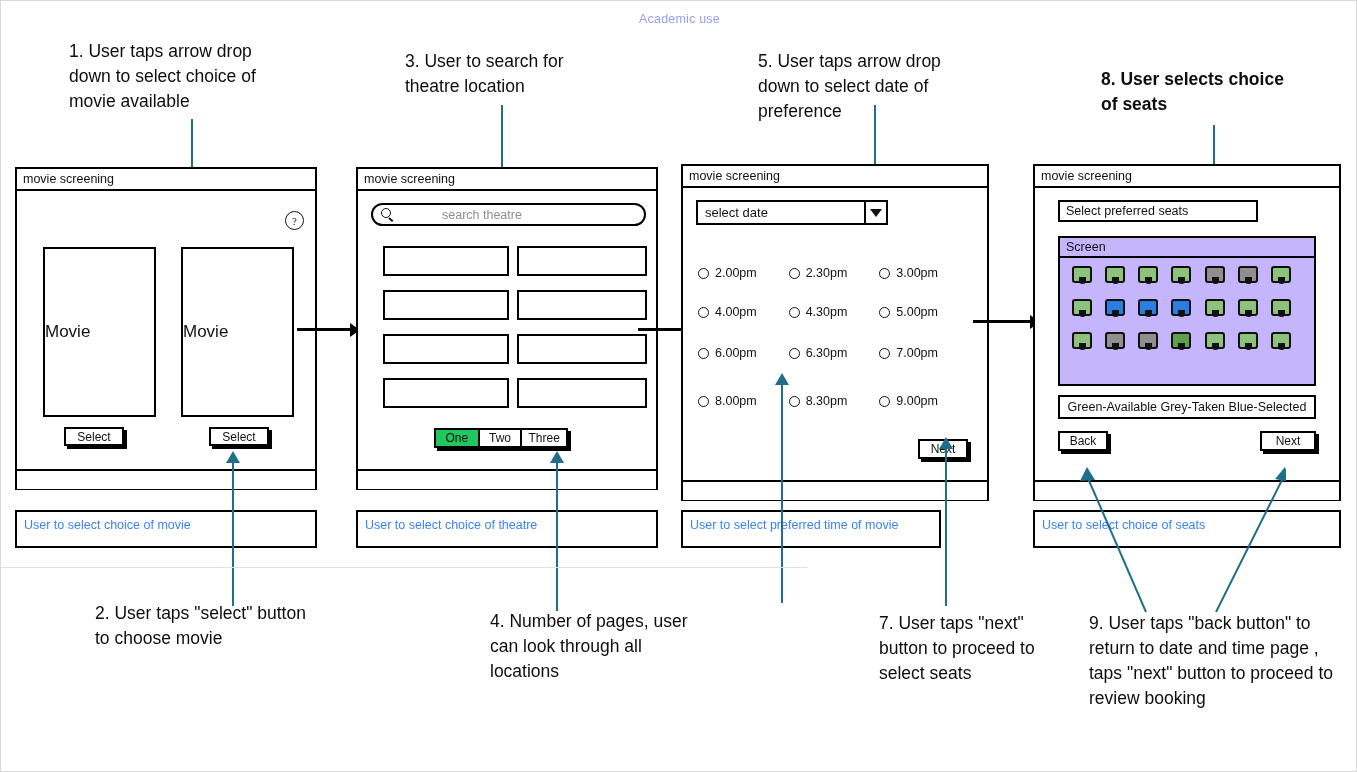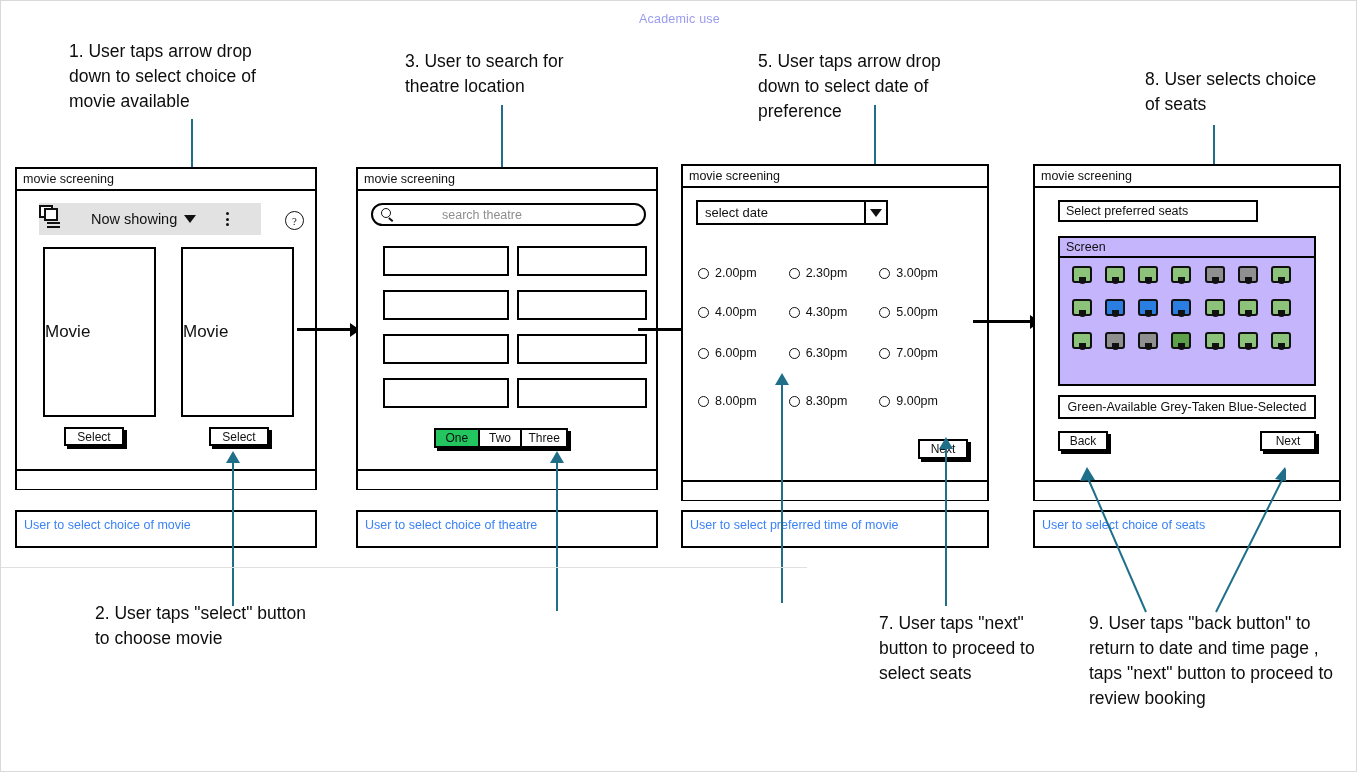--- a/index.html
+++ b/index.html
@@ -134,46 +134,29 @@
   <svg class="abs" style="left:493px;top:198px;" width="15" height="14">
       <polygon points="7.5,14 0,2 15,2" fill="#1f6f8b"></polygon>
     </svg>
 
   <div class="abs anno" style="left:757px;top:48px;width:215px;">5. User taps arrow drop down to select date of preference</div>
   <div class="lead v" style="left:873px;top:104px;height:84px;"></div>
   <svg class="abs" style="left:866px;top:184px;" width="15" height="14">
       <polygon points="7.5,14 0,2 15,2" fill="#1f6f8b"></polygon>
     </svg>
 
-  <div class="abs anno" style="left:1144px;top:66px;width:190px;">8. User selects choice of seats</div>
+  <div class="abs anno" style="left:1100px;top:66px;width:190px;font-weight:bold;">8. User selects choice of seats</div>
   <div class="lead v" style="left:1212px;top:124px;height:164px;"></div>
   <svg class="abs" style="left:1205px;top:282px;" width="15" height="14">
       <polygon points="7.5,14 0,2 15,2" fill="#1f6f8b"></polygon>
     </svg>
 
   <div class="frame" style="left:14px;top:166px;width:302px;height:323px;">
     <div class="titlebar">movie screening</div>
     <div class="body" style="height:298px;">
-      <div class="toolbar" style="left:22px;top:12px;width:222px;height:32px;">
-        <div class="stackico" style="margin-left:0px;margin-top:-4px;">
-          <div class="sq s1"></div>
-            <div class="sq s2"></div>
-          <div class="ln" style="top:17px;"></div>
-            <div class="ln" style="top:21px;"></div>
-        </div>
-        <div style="display:flex;align-items:center;margin-left:26px;">
-          <span class="tb-label">Now showing</span>
-          <span class="caret"></span>
-        </div>
-        <div class="dots" style="margin-left:30px;">
-            <i></i>
-            <i></i>
-            <i></i>
-          </div>
-      </div>
       <div class="abs helpico" style="left:268px;top:20px;">?</div>
 
       <div class="poster" style="left:26px;top:56px;width:113px;height:170px;">
         <span>Movie</span>
       </div>
       <div class="poster" style="left:164px;top:56px;width:113px;height:170px;">
         <span>Movie</span>
       </div>
 
       <div class="btn" style="left:47px;top:236px;width:60px;height:19px;">Select</div>
@@ -222,20 +205,21 @@
 
       <div class="footbar"></div>
     </div>
   </div>
   <div class="caption" style="left:355px;top:509px;width:302px;height:38px;">User to select choice of theatre</div>
 
   <div class="lead v" style="left:555px;top:455px;height:155px;"></div>
   <svg class="abs" style="left:549px;top:450px;" width="14" height="13">
       <polygon points="7,0 0,12 14,12" fill="#1f6f8b"></polygon>
     </svg>
+  <div class="abs anno" style="left:489px;top:608px;width:200px;">4. Number of pages, user can look through all locations</div>
 
   <div class="connector" style="left:637px;top:327px;width:48px;">
       <div class="head"></div>
     </div>
 
   <div class="frame" style="left:680px;top:163px;width:308px;height:337px;">
     <div class="titlebar">movie screening</div>
     <div class="body" style="height:312px;padding-left:32px;">
       <div class="dropdown" style="left:13px;top:12px;width:192px;height:25px;">
         <span class="dtext">select date</span>
@@ -299,21 +283,21 @@
             <i class="rc"></i>
             <span class="rl">9.00pm</span>
           </span>
       </div>
 
       <div class="btn" style="left:235px;top:251px;width:50px;height:20px;">Next</div>
 
       <div class="footbar"></div>
     </div>
   </div>
-  <div class="caption" style="left:680px;top:509px;width:308px;height:38px;">User to select preferred time of movie</div>
+  <div class="caption" style="left:680px;top:509px;width:260px;height:38px;">User to select preferred time of movie</div>
 
   <div class="lead v" style="left:780px;top:383px;height:219px;"></div>
   <svg class="abs" style="left:774px;top:372px;" width="14" height="13">
       <polygon points="7,0 0,12 14,12" fill="#1f6f8b"></polygon>
     </svg>
 
   <div class="lead v" style="left:944px;top:442px;height:163px;"></div>
   <svg class="abs" style="left:938px;top:436px;" width="14" height="13">
       <polygon points="7,0 0,12 14,12" fill="#1f6f8b"></polygon>
     </svg>

